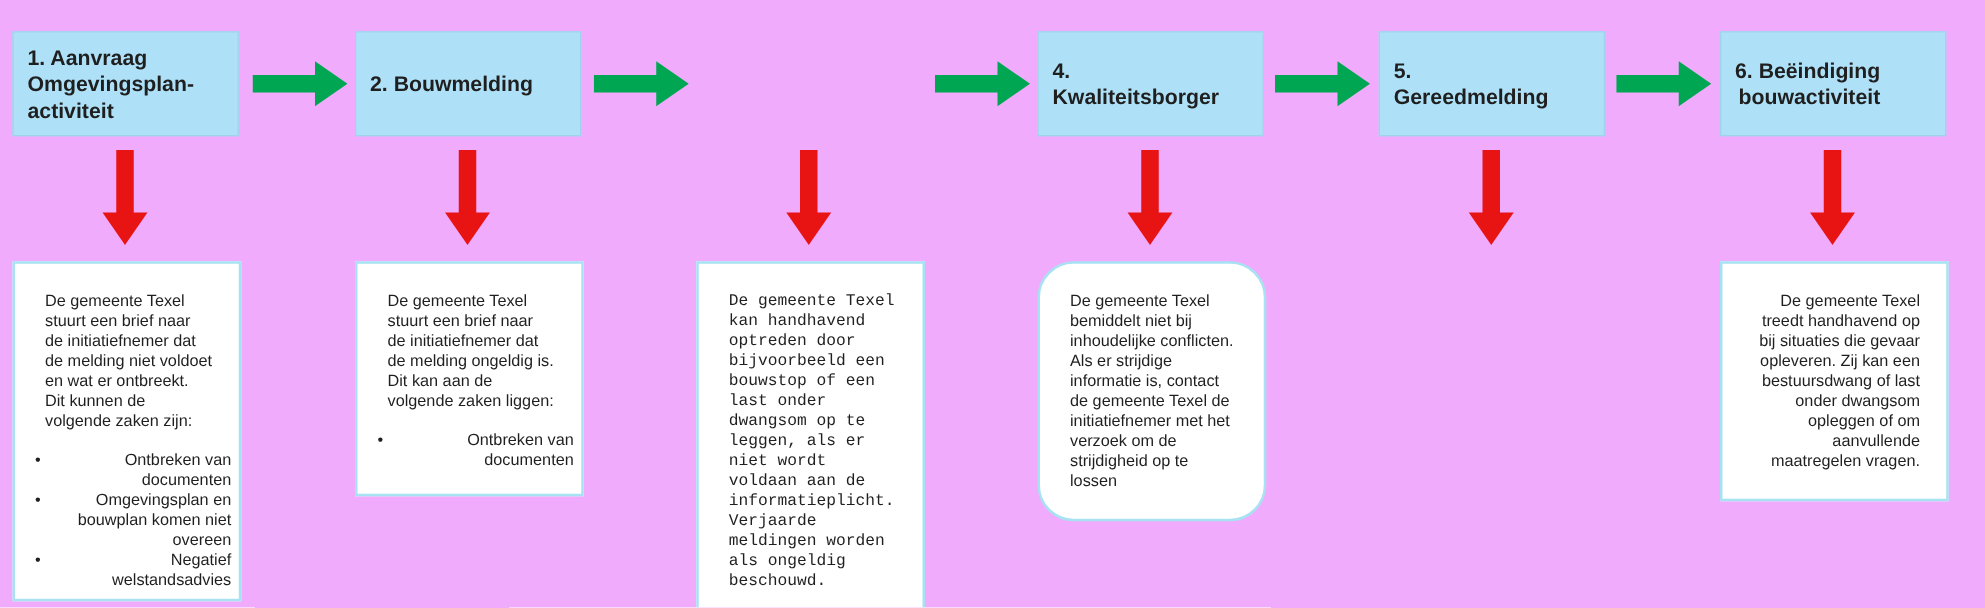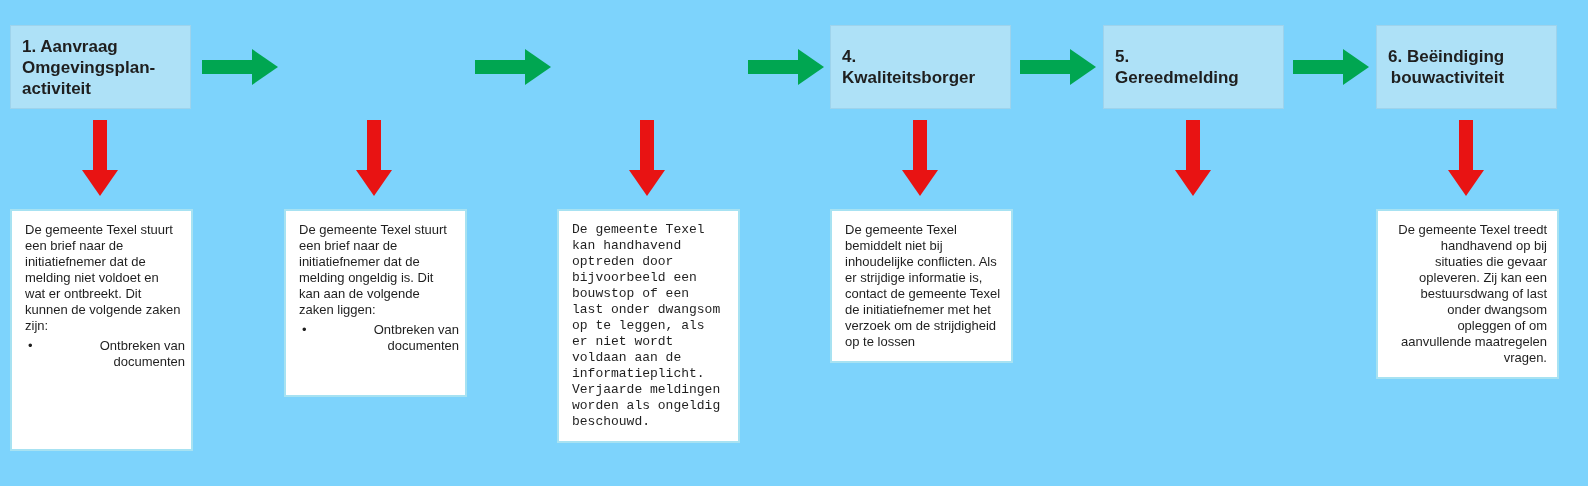--- a/index.html
+++ b/index.html
@@ -5,56 +5,57 @@
   :root{
     --header-fill:#AEE1F7;
     --header-border:#9ED3EC;
     --detail-border:#A7E2F2;
     --arrow-green:#00A651;
     --arrow-red:#E81313;
     --text:#1F1F1F;
   }
   html,body{margin:0;padding:0;background:#fff;}
   .canvas{
-    position:relative;width:1588px;height:486px;background:#7dd3fc;
+    position:relative;width:1588px;height:486px;background:#f0abfc;
     font-family:"Liberation Sans",sans-serif;color:var(--text);overflow:hidden;
   }
   .hdr{
     position:absolute;top:25px;width:181px;height:84px;box-sizing:border-box;
     background:var(--header-fill);border:1px solid var(--header-border);
     display:flex;align-items:center;padding:0 11px;
     font-weight:bold;font-size:17px;line-height:21px;white-space:pre-line;
   }
   .tbox{
     position:absolute;top:209px;width:183px;box-sizing:border-box;
     background:#ffffff;border:2px solid var(--detail-border);
     padding:7px 6px 7px 9px;font-size:13px;line-height:16px;
   }
-  .tbox p{margin:4px;}
+  .tbox p{margin:15px;}
   .tbox ul{margin:0;padding:0;list-style:none;text-align:right;}
   .tbox li{position:relative;padding-left:26px;}
   .tbox li::before{content:"\2022";position:absolute;left:7px;top:0;}
   .c1{left:10px;}  .c2{left:284px;}  .c3{left:557px;}
   .c4{left:830px;} .c5{left:1103px;} .c6{left:1376px;text-align:right;}
   .t1{min-height:242px;} .t2{min-height:188px;} .t3{min-height:191px;font-family:Liberation Mono, monospace;}
-  .t4{min-height:152px;} .t5{min-height:187px;} .t6{min-height:155px;padding-left:12px;}
+  .t4{min-height:152px;border-radius:29px;} .t5{min-height:187px;} .t6{min-height:155px;padding-left:12px;}
   .garrow{position:absolute;top:47px;width:76px;height:40px;color:var(--arrow-green);}
   .g1{left:202px;} .g2{left:475px;} .g3{left:748px;} .g4{left:1020px;} .g5{left:1293px;}
   .rarrow{position:absolute;top:120px;width:40px;height:78px;color:var(--arrow-red);}
   .r1{left:80px;} .r2{left:354px;} .r3{left:627px;}
   .r4{left:900px;} .r5{left:1173px;} .r6{left:1446px;}
 </style>
 </head>
 <body>
 
 <div class="canvas">
 
   <div class="hdr c1"><span>1. Aanvraag
 Omgevingsplan-
 activiteit</span></div>
+  <div class="hdr c2"><span>2. Bouwmelding</span></div>
   <div class="hdr c4"><span>4.
 Kwaliteitsborger</span></div>
   <div class="hdr c5"><span>5.
 Gereedmelding</span></div>
   <div class="hdr c6"><span>6. Beëindiging
 bouwactiviteit</span></div>
 
   <svg class="garrow g1" viewBox="0 0 76 40">
       <rect x="0" y="13" width="52" height="14" fill="currentColor"></rect>
       <polygon points="50,2 76,20 50,38" fill="currentColor"></polygon>
@@ -98,20 +99,22 @@
     </svg>
   <svg class="rarrow r6" viewBox="0 0 40 78">
       <rect x="13" y="0" width="14" height="52" fill="currentColor"></rect>
       <polygon points="2,50 38,50 20,76" fill="currentColor"></polygon>
     </svg>
 
   <div class="tbox c1 t1">
     <p>De gemeente Texel stuurt een brief naar de initiatiefnemer dat de melding niet voldoet en wat er ontbreekt. Dit kunnen de volgende zaken zijn:</p>
     <ul>
       <li>Ontbreken van documenten</li>
+      <li>Omgevingsplan en bouwplan komen niet overeen</li>
+      <li>Negatief welstandsadvies</li>
     </ul>
   </div>
 
   <div class="tbox c2 t2">
     <p>De gemeente Texel stuurt een brief naar de initiatiefnemer dat de melding ongeldig is. Dit kan aan de volgende zaken liggen:</p>
     <ul>
       <li>Ontbreken van documenten</li>
     </ul>
   </div>
 

